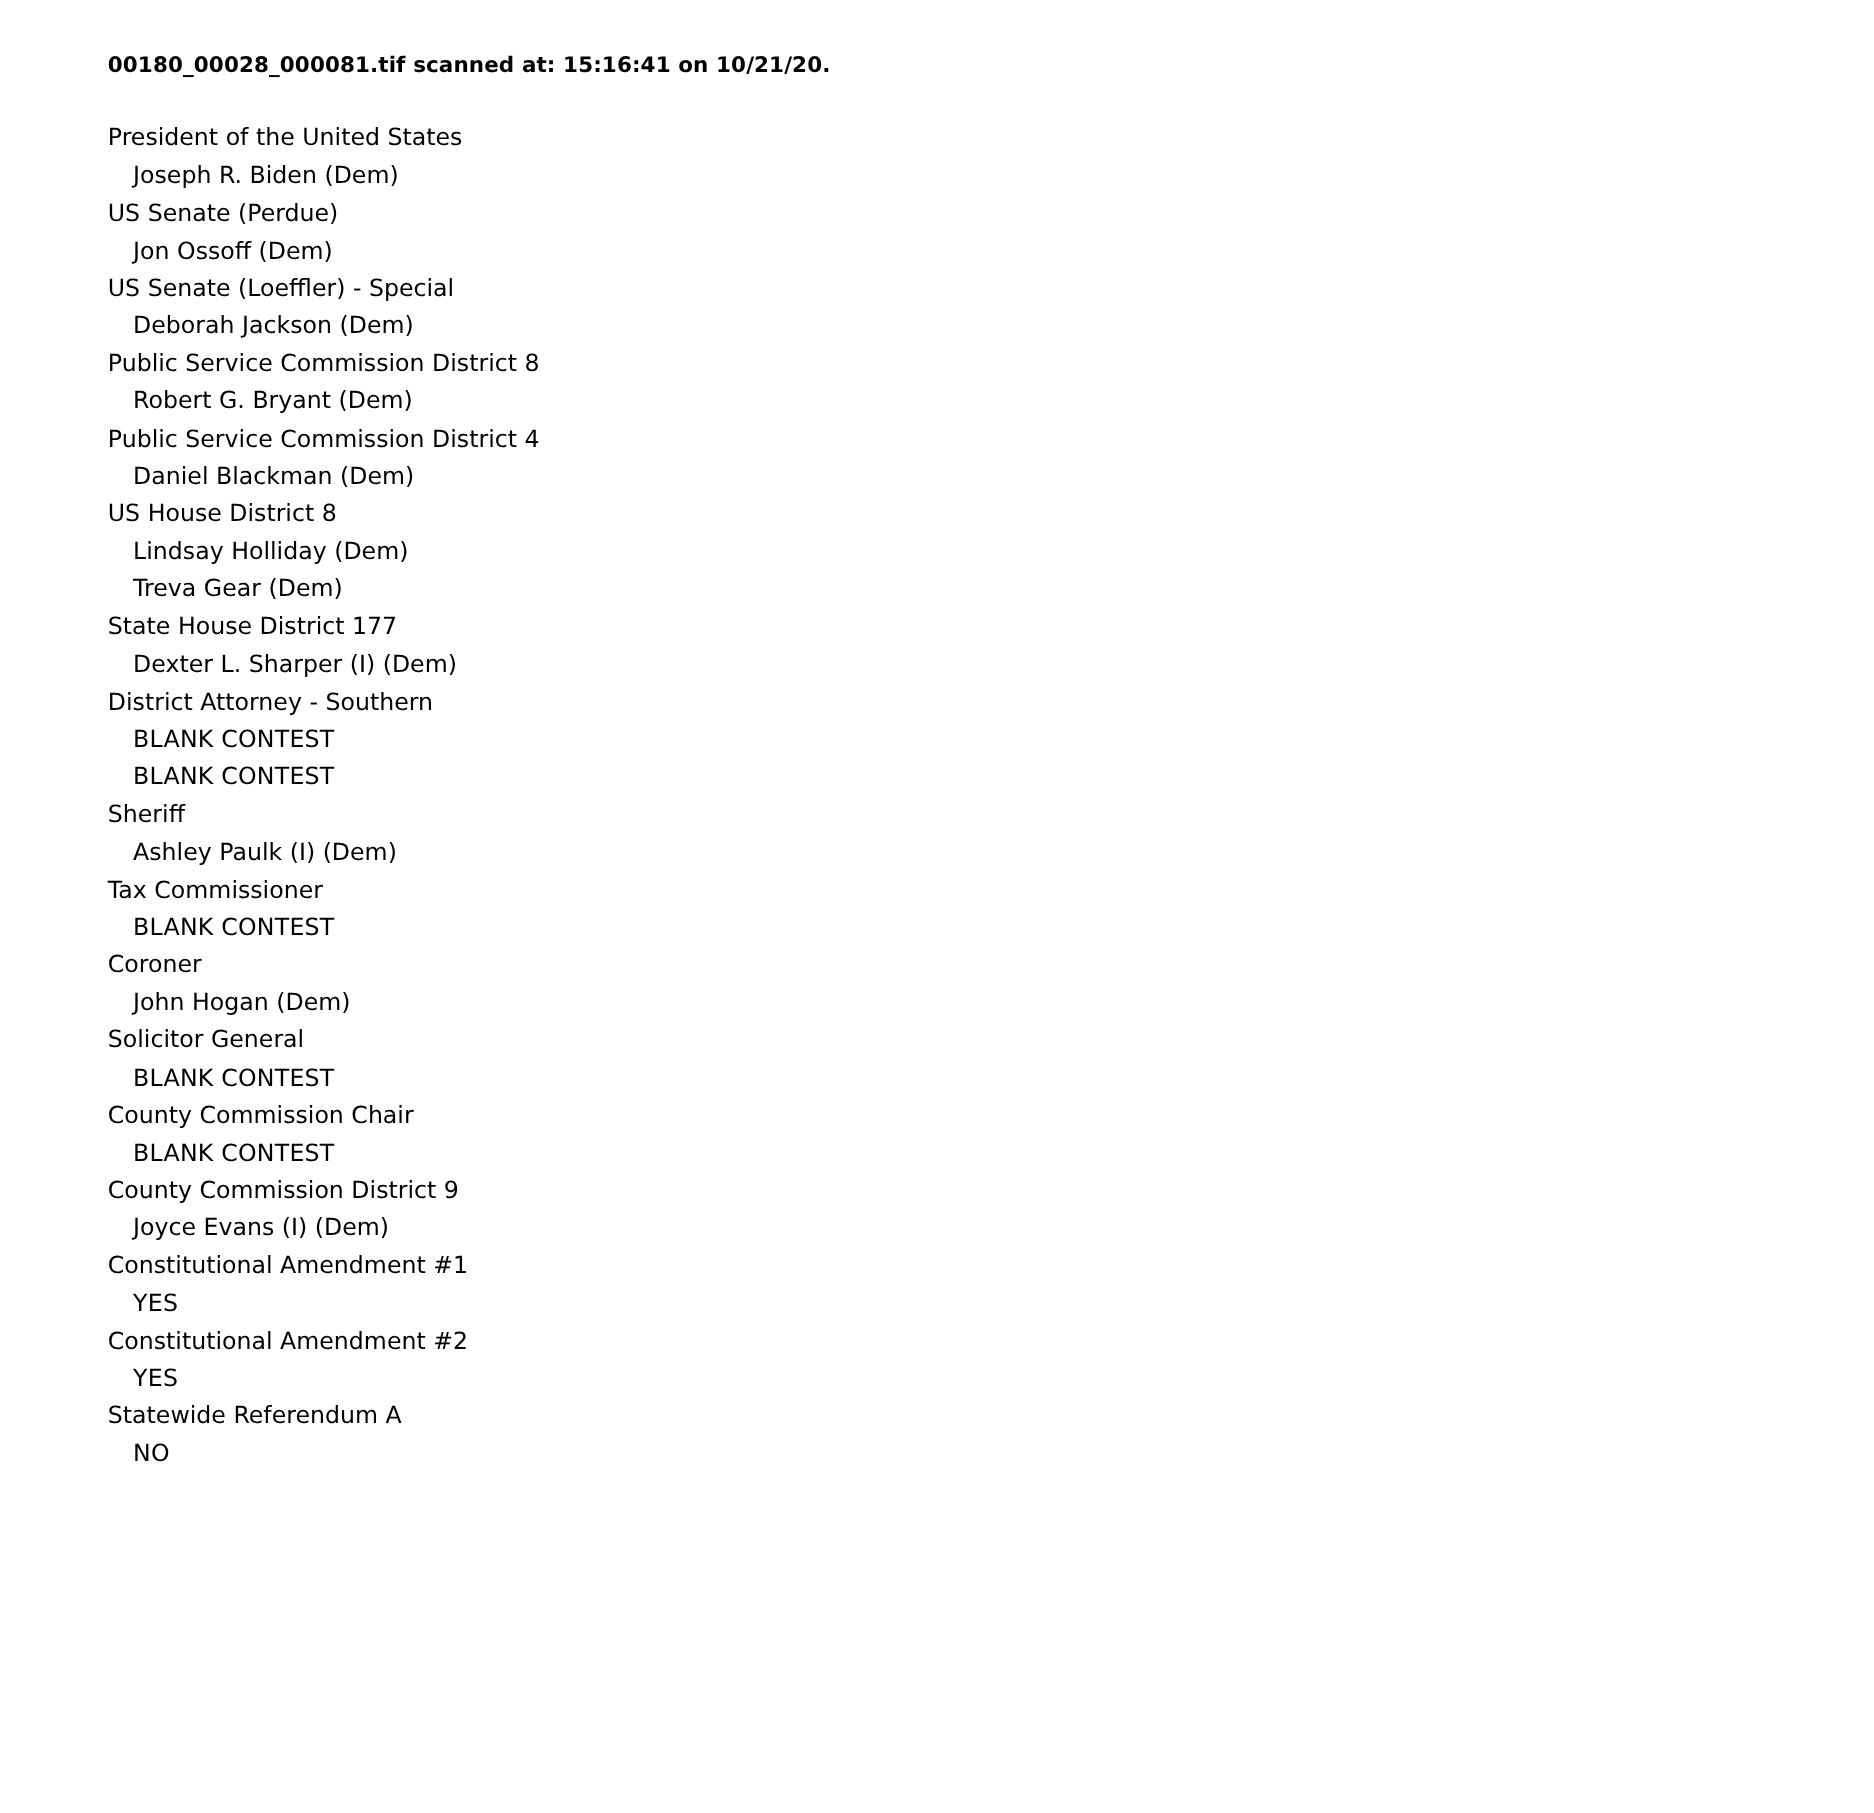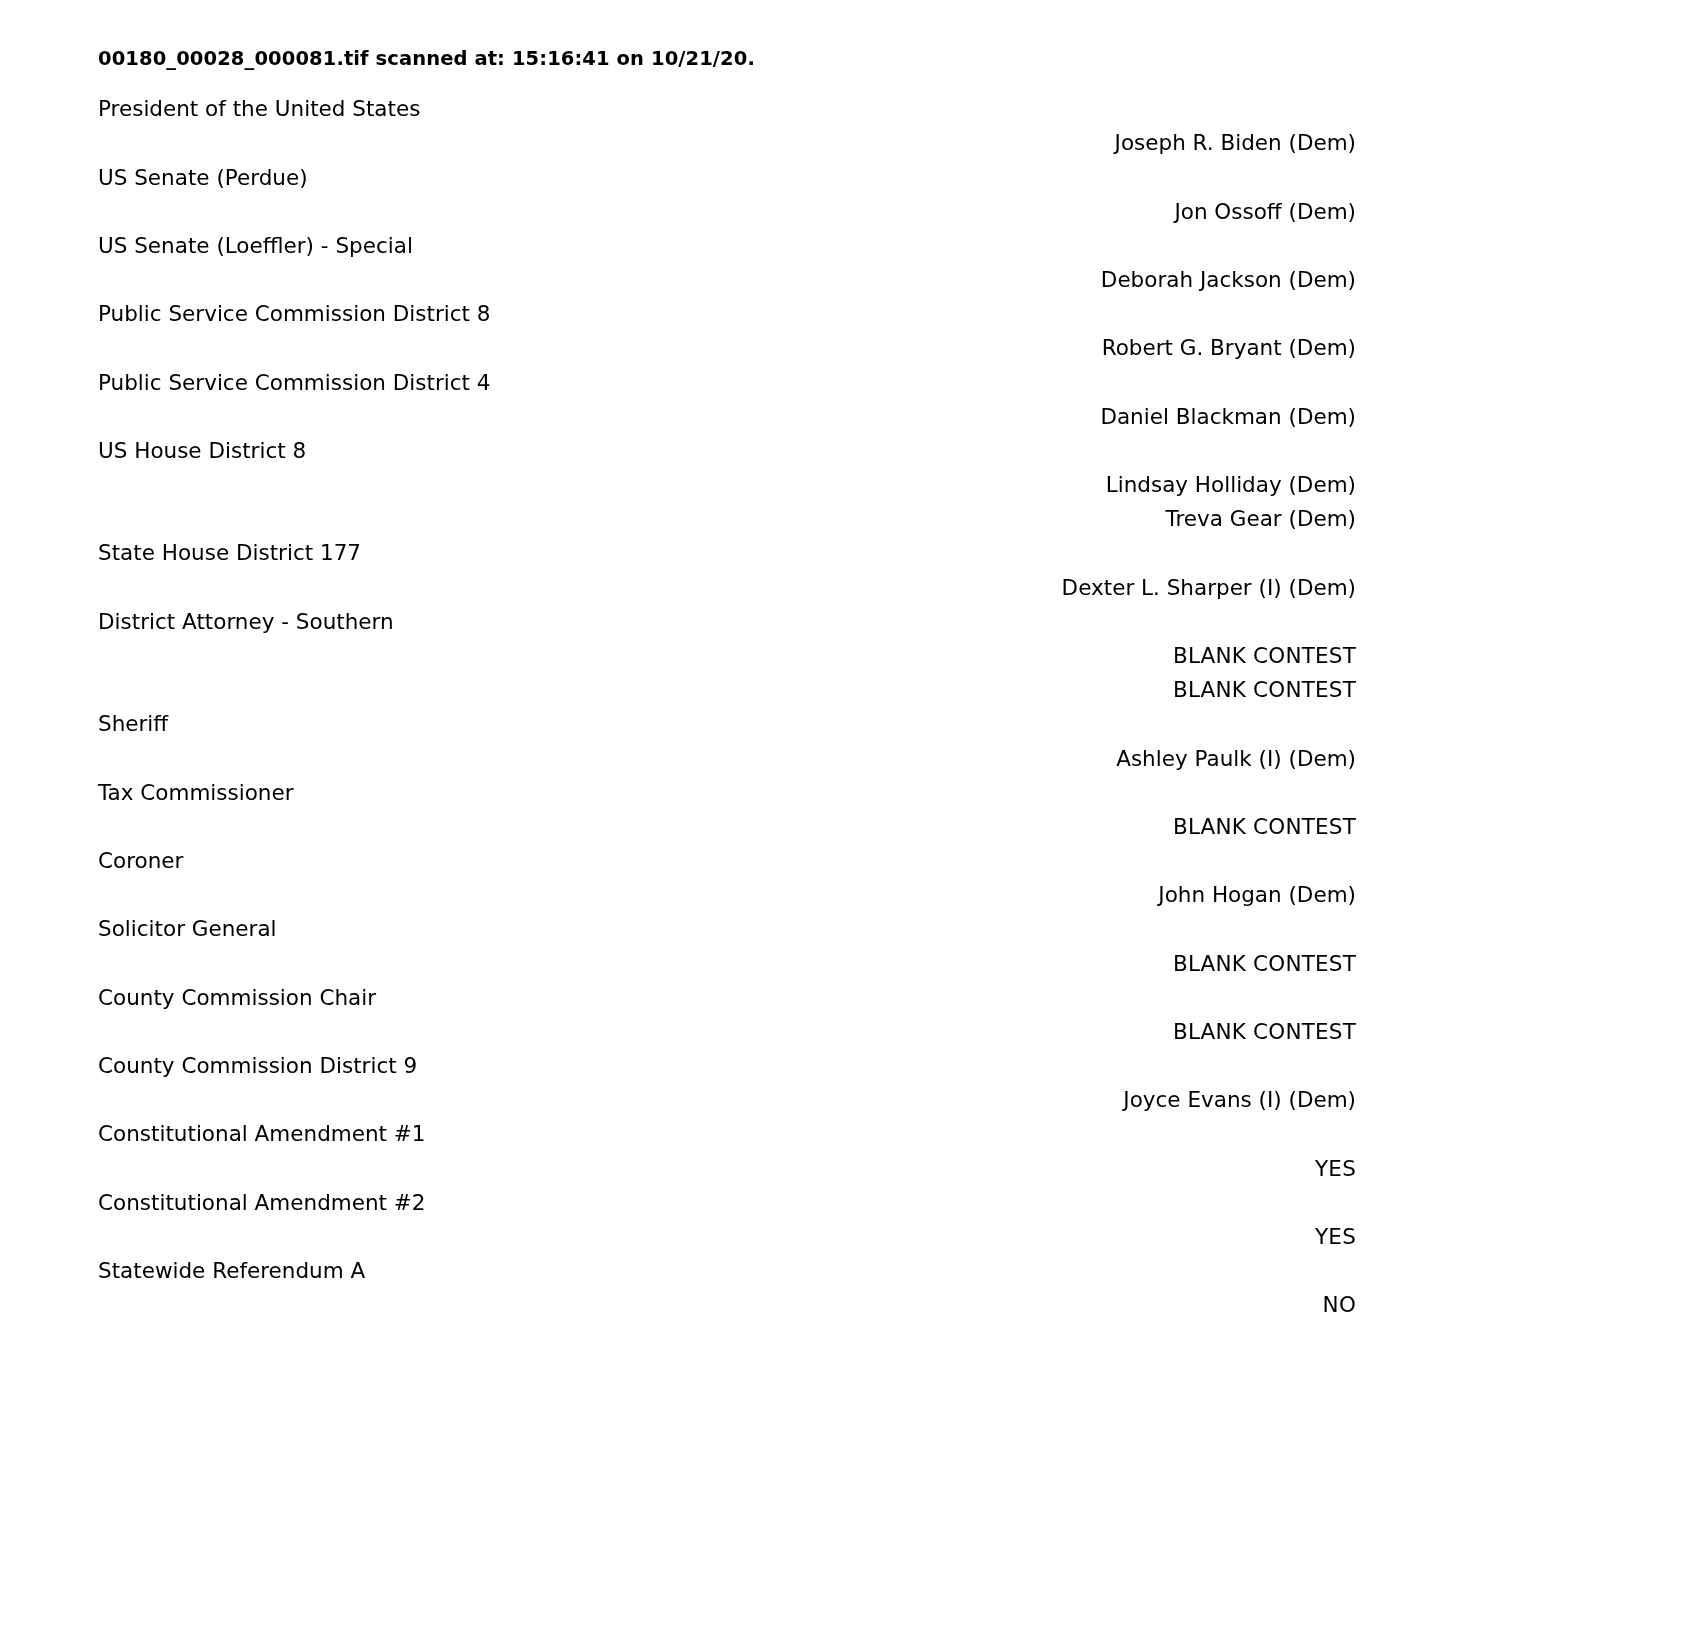--- a/index.html
+++ b/index.html
@@ -30,36 +30,35 @@
   }
   .meta-block {
     margin-top: 40px;
     font-size: 21px;
     line-height: 1.5;
   }
   .meta-line {
     white-space: pre;
   }
   .contest-list {
-    margin-top: 19px;
+    margin-top: 36px;
   }
   .contest {
     margin: 0;
   }
   .contest-title {
     font-size: 21.5px;
     line-height: 1.59;
     white-space: pre;
   }
   .contest-choice {
     font-size: 21.5px;
     line-height: 1.59;
     padding-left: 23px;
     white-space: pre;
-    text-align: right;
   }
   .blank {
     letter-spacing: 0.2px;
   }
 </style>
 </head>
 <body>
 
 <div class="page">
 

